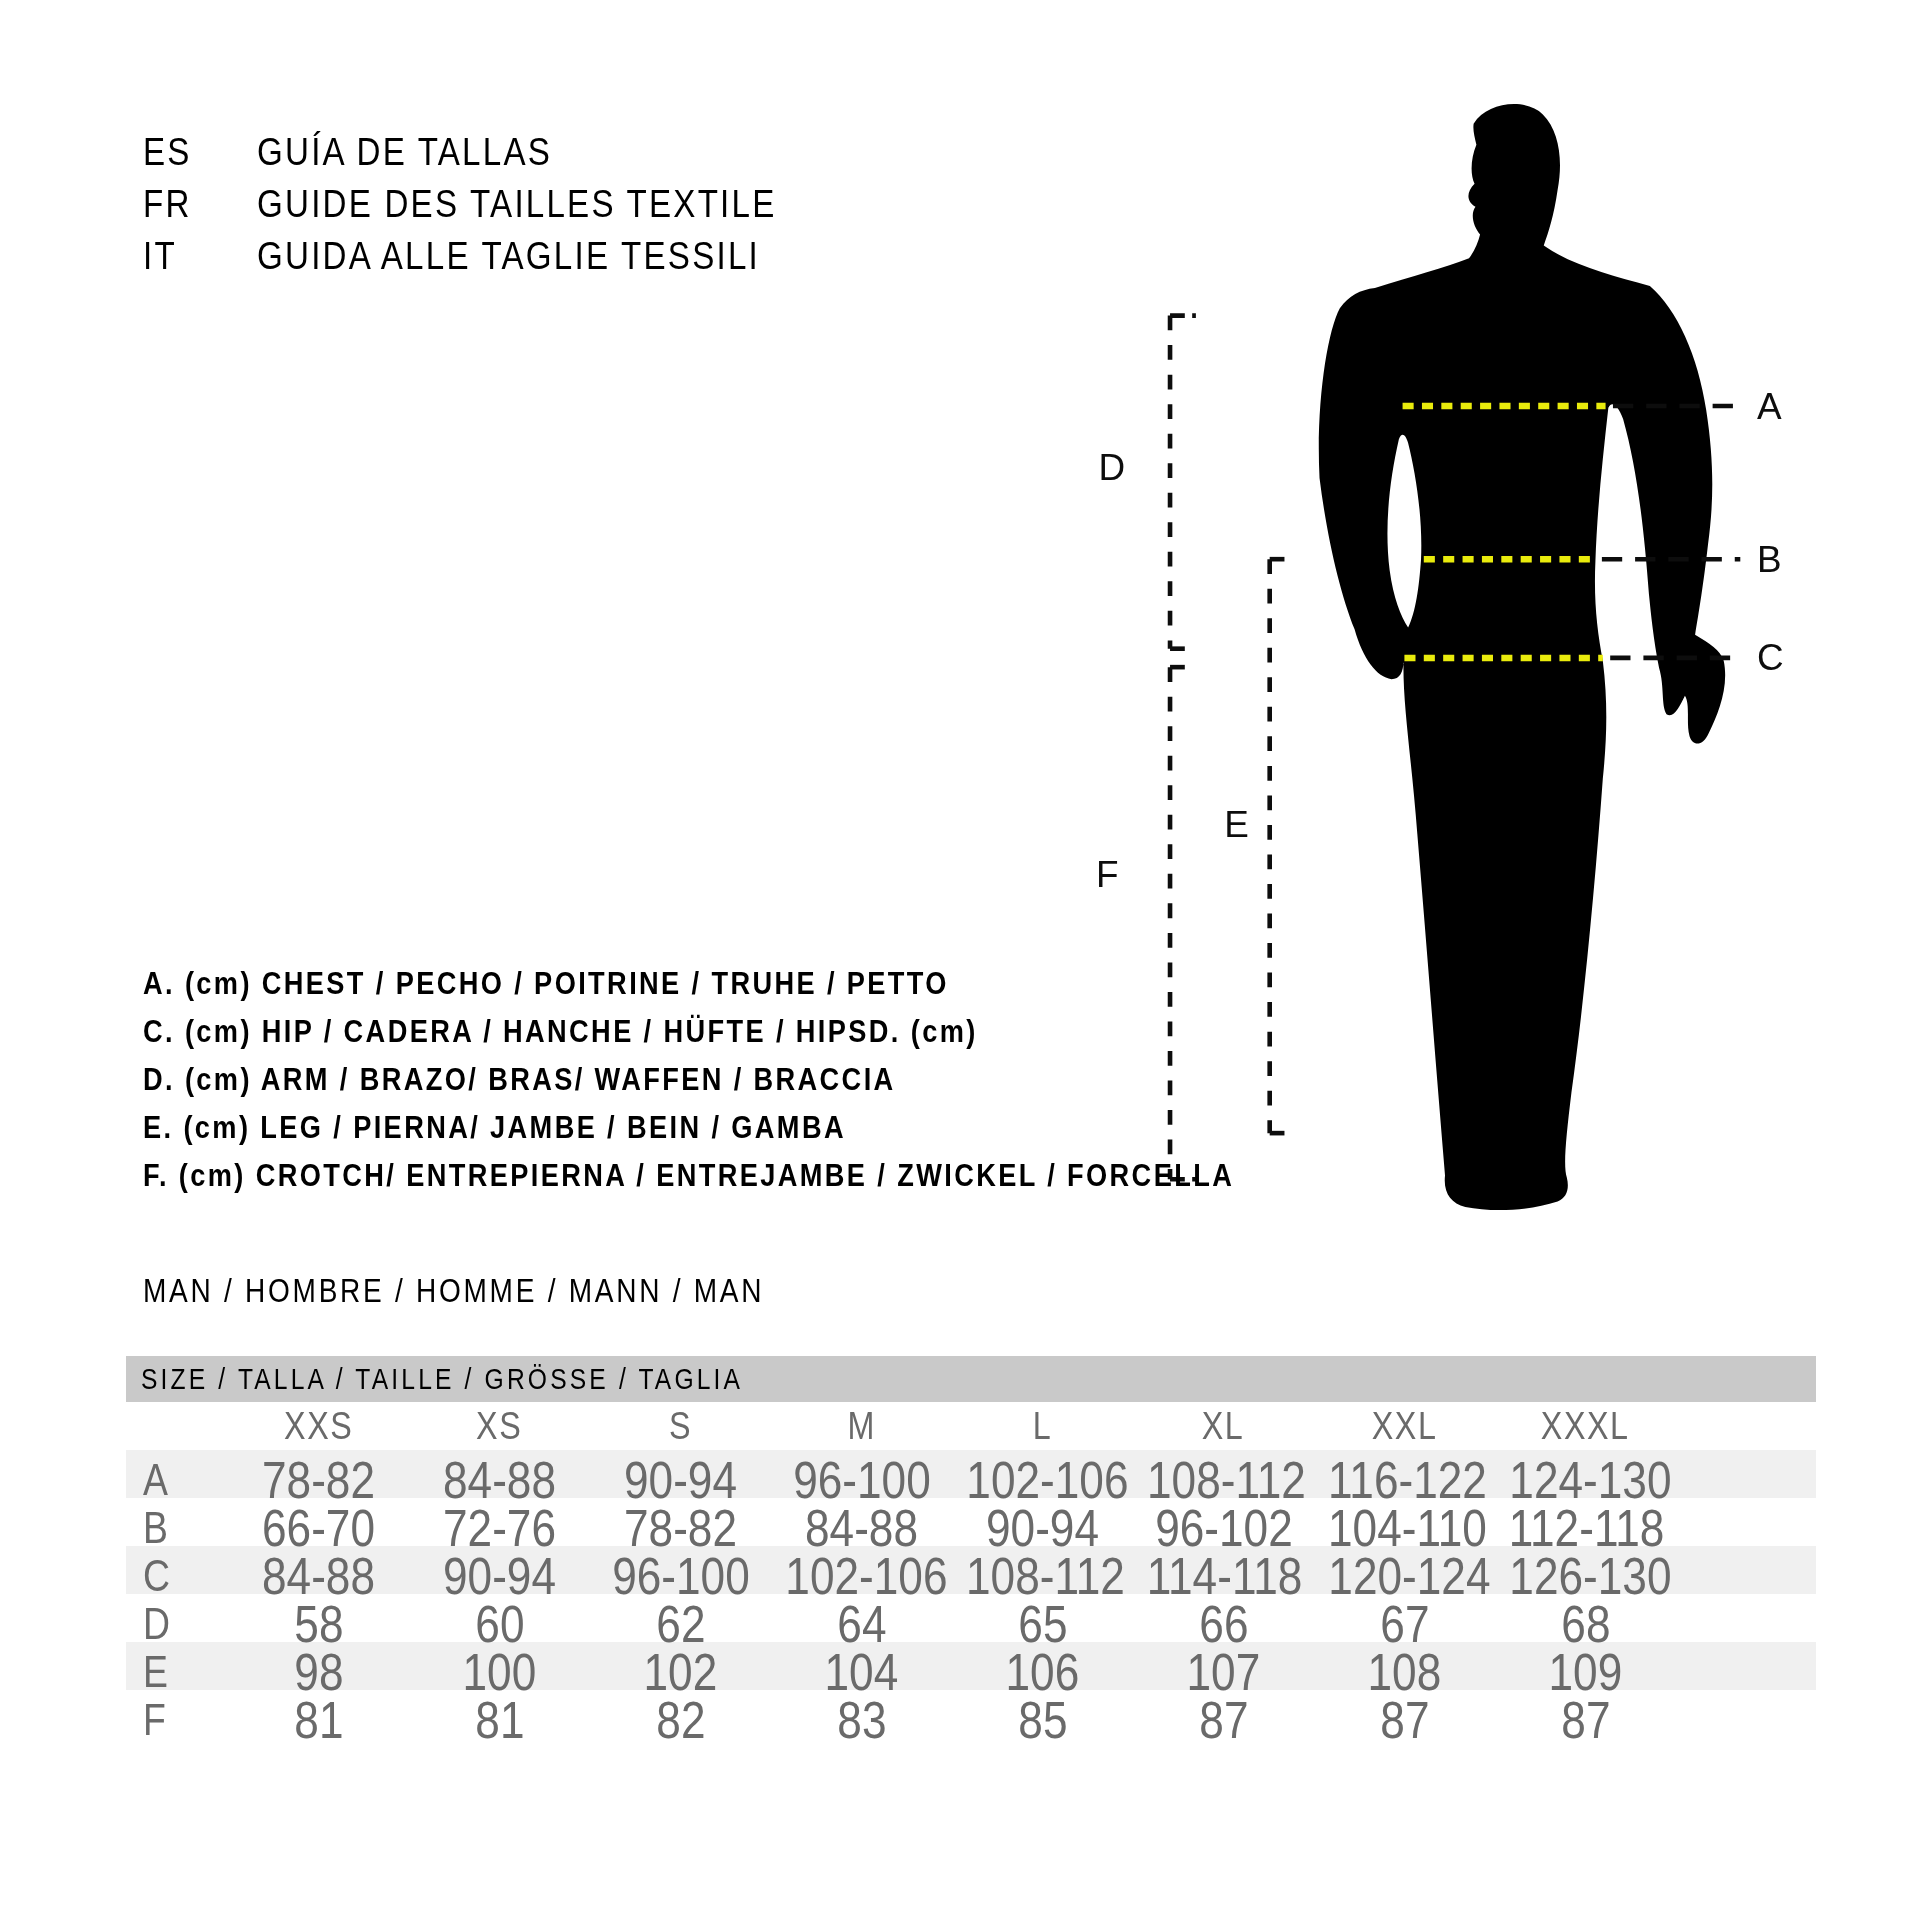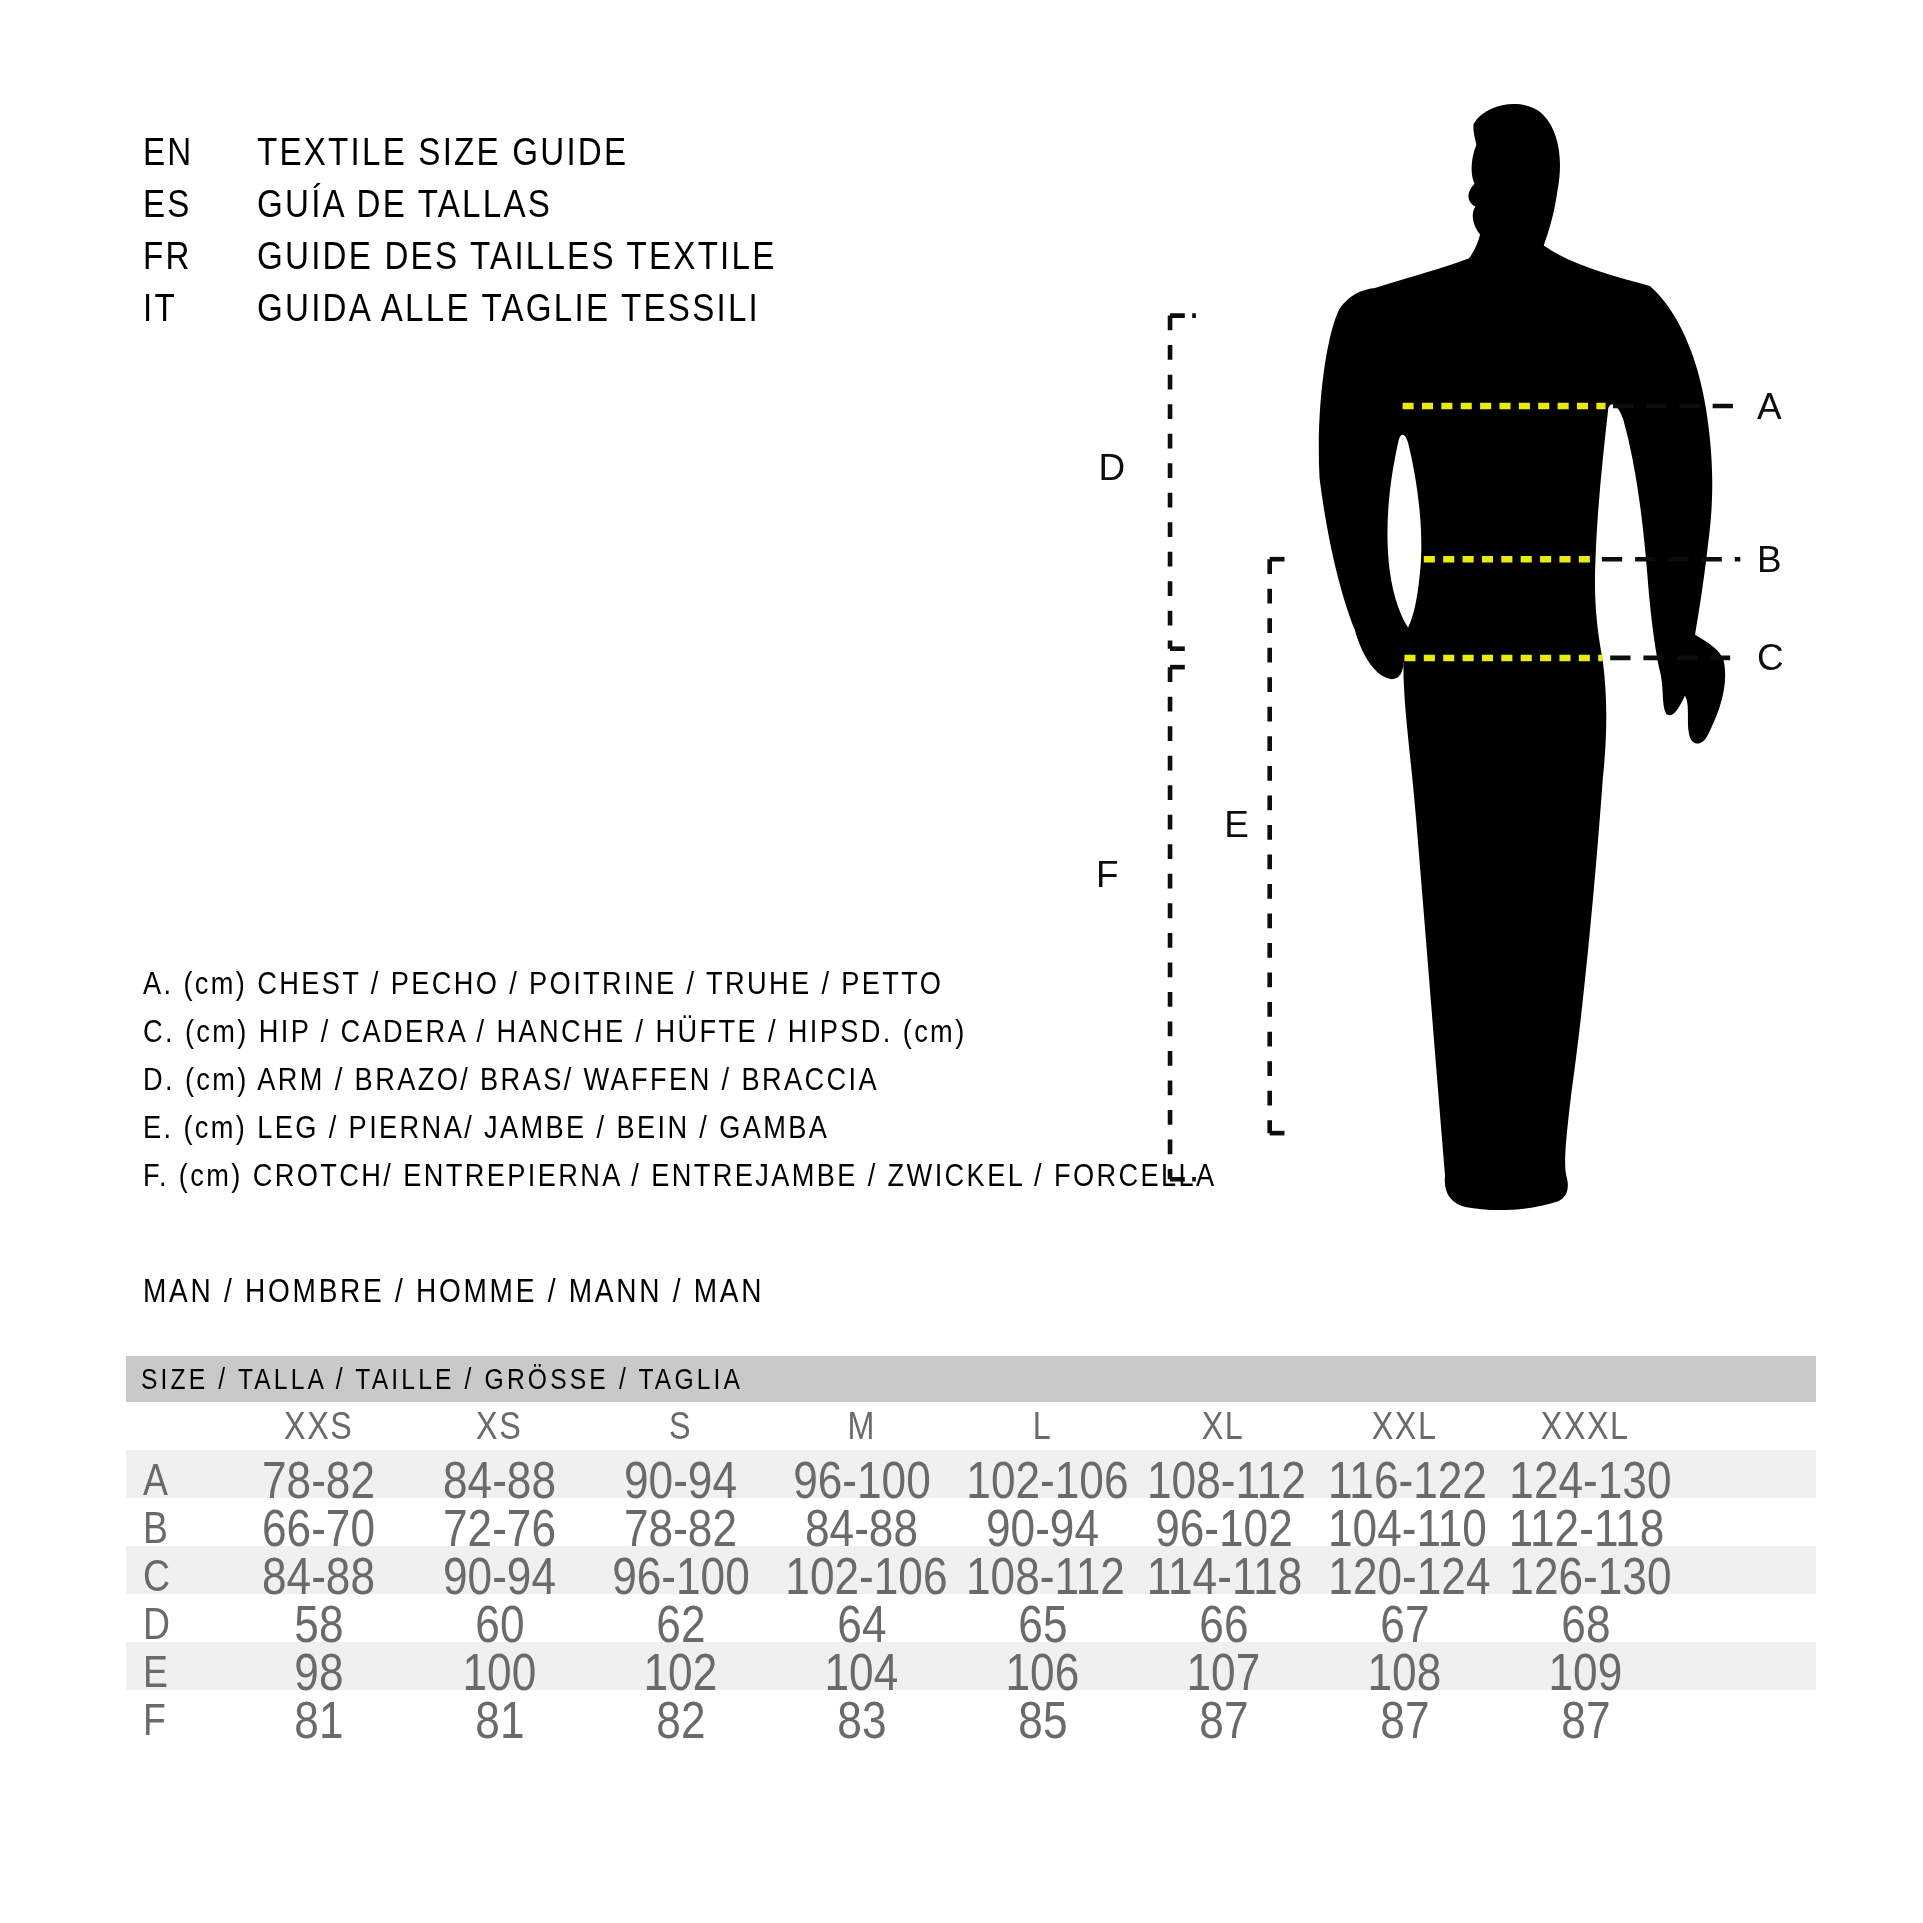--- a/index.html
+++ b/index.html
@@ -10,21 +10,21 @@
   .cxc{display:inline-block;transform:scaleX(.85);transform-origin:50% 50%;white-space:nowrap;}
 
   
   .lang-block{position:absolute;left:143px;top:126px;}
   .lang-row{height:52px;line-height:52px;font-size:39px;letter-spacing:2.6px;}
   .lang-code{position:absolute;left:0;}
   .lang-title{position:absolute;left:114px;}
   .lang-row{position:relative;width:831px;}
 
   
-  .legend-block{position:absolute;left:143px;top:959px;}
+  .legend-block{position:absolute;left:143px;top:959px;font-weight:bold;}
   .legend-row{height:48px;line-height:48px;font-size:32px;letter-spacing:2.8px;}
 
   
   .gender-line{position:absolute;left:143px;top:1272px;font-size:33px;letter-spacing:3.2px;}
 
   
   .size-table{position:absolute;left:126px;top:1356px;width:1690px;color:#6a6a6a;}
   .table-titlebar{height:46px;background:#c9c9c9;line-height:46px;font-size:29px;letter-spacing:3.7px;color:#000000;padding-left:14.8px;box-sizing:border-box;}
   .trow{display:grid;grid-template-columns:102px repeat(8,181px) 1fr;height:48px;align-items:center;}
   .trow.alt{background:#f0f0f0;}
@@ -34,24 +34,20 @@
   .tlabel{text-align:left;padding-left:16.6px;font-size:44px;}
 
   
   .figure-svg{position:absolute;left:0;top:0;width:1923px;height:1923px;}
   .figure-svg text{font-family:"Liberation Sans","DejaVu Sans",sans-serif;font-size:40px;fill:#0d0d0d;}
 </style>
 </head>
 <body>
 
 <div class="lang-block">
-  <div class="lang-row">
-    <span class="lang-code cx">EN</span>
-    <span class="lang-title cx">TEXTILE SIZE GUIDE</span>
-  </div>
   <div class="lang-row">
     <span class="lang-code cx">ES</span>
     <span class="lang-title cx">GUÍA DE TALLAS</span>
   </div>
   <div class="lang-row">
     <span class="lang-code cx">FR</span>
     <span class="lang-title cx">GUIDE DES TAILLES TEXTILE</span>
   </div>
   <div class="lang-row">
     <span class="lang-code cx">IT</span>

